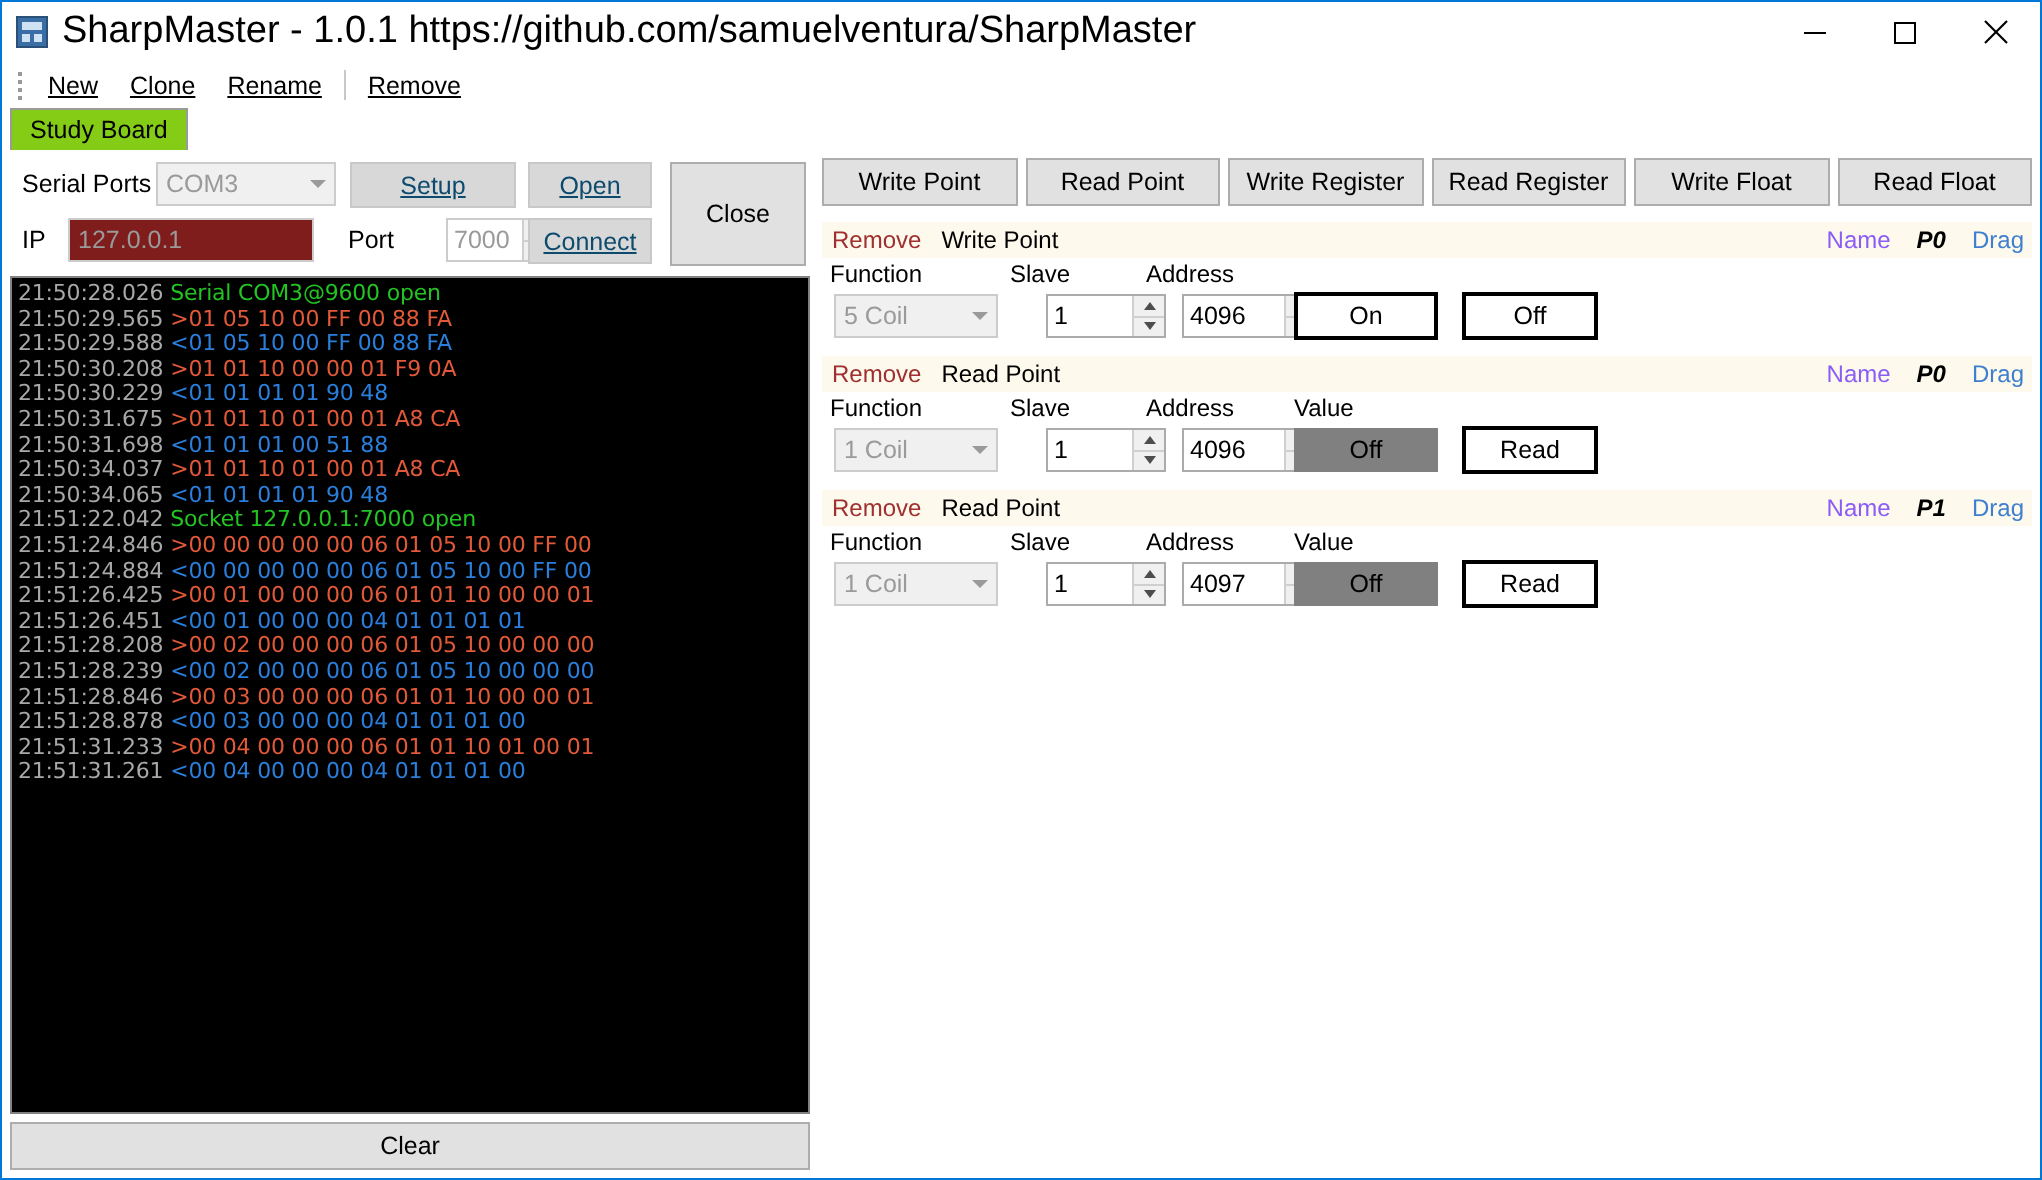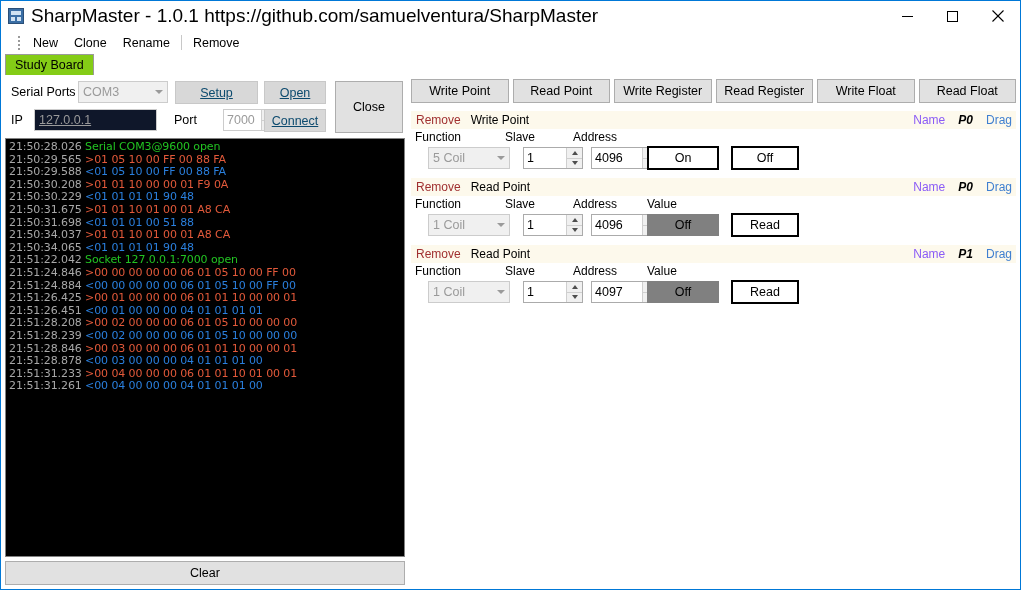--- a/index.html
+++ b/index.html
@@ -51,21 +51,22 @@
     width:45px;height:30px;display:flex;align-items:center;justify-content:center;
     background:transparent;border:0;padding:0;
   }
   .winbtn svg{display:block;}
 
   
   .menubar{
     height:23px;flex:0 0 23px;
     display:flex;align-items:center;
     background:#ffffff;
-    padding-left:14px;
+    padding-left:5px;
+    text-decoration:underline;
   }
   .grip{
     width:8px;height:16px;margin-right:2px;
     display:flex;flex-direction:column;justify-content:center;align-items:center;
     gap:2px;
   }
   .grip i{display:block;width:2px;height:2px;background:#9a9a9a;}
   .menuitem{
     padding:2px 8px;font-size:12.5px;color:#000;white-space:nowrap;cursor:default;
   }
@@ -107,21 +108,21 @@
     box-sizing:border-box;
     border:1px solid #ababab;
     background:#ffffff;
     font-family:"Liberation Sans", sans-serif;
     font-size:12.5px;
     color:#000;
     padding:0 4px;
     height:22px;
     line-height:20px;
   }
-  .field.disabled{background:#0f172a;color:#9a9a9a;border-color:#cccccc;text-decoration:underline;}
+  .field.disabled{background:#7f1d1d;color:#9a9a9a;border-color:#cccccc;}
 
   .combo{
     position:absolute;
     box-sizing:border-box;
     border:1px solid #cccccc;
     background:#f0f0f0;
     height:22px;line-height:20px;
     font-size:12.5px;
     color:#9a9a9a;
     padding:0 18px 0 4px;
@@ -218,21 +219,21 @@
   .pc-remove{color:#a03030;margin-right:10px;}
   .pc-kind{color:#000;}
   .pc-spacer{flex:1 1 auto;}
   .pc-name{color:#8b5cf6;margin-right:13px;margin-left:34px;}
   .pc-id{color:#000;font-weight:bold;margin-right:13px;font-style:italic;}
   .pc-drag{color:#3f7fd0;}
 
   .pc-labels{height:17px;position:relative;}
   .pc-labels span{position:absolute;top:1px;font-size:12px;}
   .pc-ctrls{height:24px;position:relative;}
-  .pc-ctrls .combo{top:1px;left:17px;width:82px;}
+  .pc-ctrls .combo{top:1px;left:6px;width:82px;}
   .pc-ctrls .spin.slave{top:1px;left:92px;width:60px;}
   .pc-ctrls .spin.addr{top:1px;left:160px;width:68px;}
   .pc-ctrls .actbtn{
     position:absolute;top:0;height:24px;
     border:2px solid #000000;background:#ffffff;
     display:flex;align-items:center;justify-content:center;
     font-size:12.5px;box-sizing:border-box;
   }
   .pc-ctrls .valbox{
     position:absolute;top:1px;height:22px;

